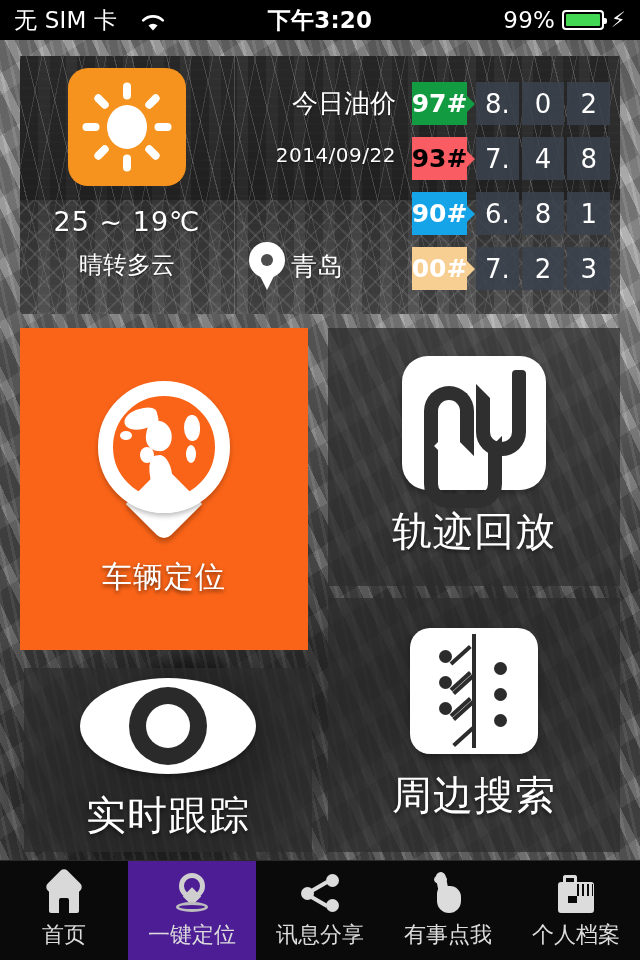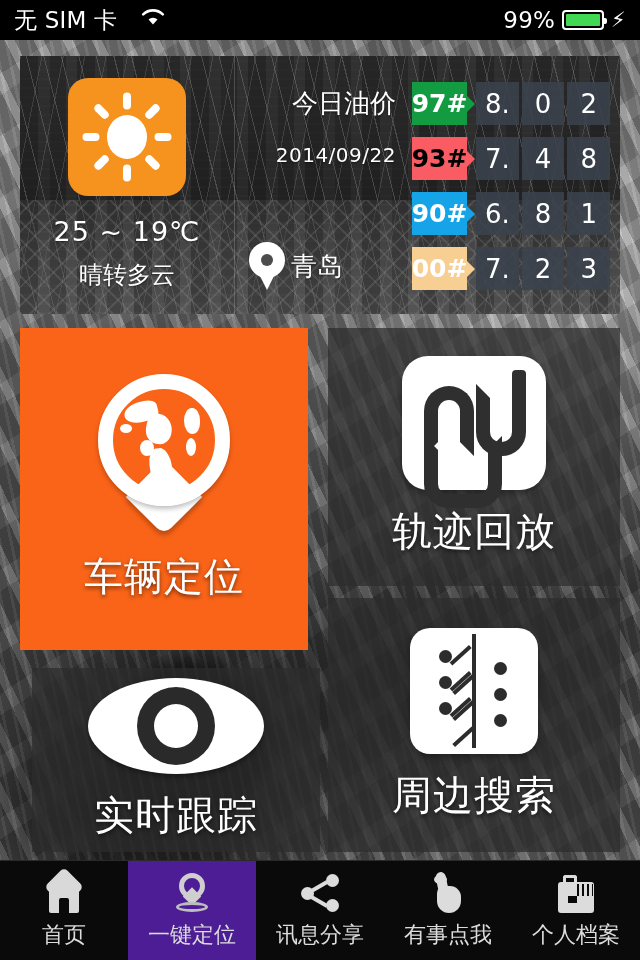--- a/index.html
+++ b/index.html
@@ -32,21 +32,21 @@
       radial-gradient(ellipse 300px 200px at 440px 640px, rgba(15,15,15,.55) 0%, rgba(0,0,0,0) 70%),
       repeating-linear-gradient(78deg, rgba(255,255,255,.05) 0 3px, rgba(0,0,0,.07) 3px 11px);
   }
 
   
   .statusbar{
     position:absolute; left:0; top:0; width:640px; height:40px;
     background:#000; color:#fff; display:flex; align-items:center;
     padding:0 14px; font-size:23px; letter-spacing:.2px;
   }
-  .sb-left{ display:flex; gap:24px; }
+  .sb-left{ display:flex; align-items:center; gap:24px; }
   .sb-center{ position:absolute; left:0; right:0; text-align:center; font-weight:bold; font-size:23px; pointer-events:none;}
   .sb-right{ margin-left:auto; display:flex; align-items:center; gap:7px; position:relative; z-index:2;}
   .wifi{ width:24px; height:18px; position:relative; display:inline-block;}
   .batt{ width:42px; height:20px; border:2px solid #fff; border-radius:4px; position:relative; padding:2px;}
   .batt i{ display:block; height:100%; background:#43d854; border-radius:1px;}
   .batt::after{ content:""; position:absolute; right:-5px; top:6px; width:3px; height:6px; background:#fff; border-radius:0 2px 2px 0;}
   .bolt{ font-size:21px; line-height:1; }
 
   
   .headercard{
@@ -74,21 +74,21 @@
       repeating-linear-gradient(-45deg, rgba(210,210,210,.20) 0 2px, rgba(0,0,0,0) 2px 13px),
       linear-gradient(to bottom, rgba(40,40,40,.35), rgba(90,90,90,.25));
   }
   .hc-scrim{ position:absolute; inset:0; background:rgba(58,58,58,.40); }
   .hc-inner{ position:absolute; inset:0; display:flex; }
 
   
   .weather{
     width:215px; position:relative;
     display:flex; flex-direction:column; align-items:center;
-    padding-top:22px;
+    padding-top:12px;
     border-right:1px solid rgba(255,255,255,.18);
   }
   .sun-tile{
     width:118px; height:118px; border-radius:20px; background:#F6921E;
     position:relative; margin-bottom:20px;
   }
   .sun-core{
     position:absolute; left:50%; top:50%; width:40px; height:44px;
     transform:translate(-50%,-50%); background:#fff; border-radius:50%;
   }
@@ -132,25 +132,25 @@
   .fd{
     flex:1; background:rgba(58,66,76,.88); display:flex; align-items:center; justify-content:center;
     color:#fff; font-size:26px;
   }
 
   
   .grid{ position:absolute; left:20px; top:328px; width:600px; height:524px; }
   .tile{ position:absolute; display:flex; flex-direction:column; align-items:center; justify-content:center; }
   .tile-dark{ background:rgba(45,45,45,.72); }
   .tile-label{ color:#fff; font-size:40px; text-shadow:0 2px 4px rgba(0,0,0,.6); margin-top:14px; letter-spacing:1px;}
-  .tile-label.orange-label{ font-size:39px; }
+  .tile-label.orange-label{ font-size:30px; }
 
   #tile-locate{ left:0; top:0; width:288px; height:322px; background:#FA6418; }
   #tile-track  { left:308px; top:0;   width:292px; height:258px; }
-  #tile-live   { left:12px;   top:340px; width:288px; height:184px; }
+  #tile-live   { left:4px;   top:340px; width:288px; height:184px; }
   #tile-nearby { left:308px; top:270px; width:292px; height:254px; }
 
   
   .globepin{ width:150px; height:162px; position:relative; }
   .gp-ring{
     position:absolute; left:9px; top:0; width:132px; height:132px;
     border:15px solid #fff; border-radius:50%;
     box-shadow:0 3px 5px rgba(0,0,0,.25);
   }
   .gp-tail{
@@ -254,20 +254,21 @@
   <div class="statusbar">
     <div class="sb-left">
       <span>无 SIM 卡</span>
       <span class="wifi">
         <svg width="24" height="18" viewBox="0 0 24 18">
           <path d="M12 16.5 L7.5 11.6 A6.4 6.4 0 0 1 16.5 11.6 Z" fill="#fff"></path>
           <path d="M2.2 6.4 A14 14 0 0 1 21.8 6.4" stroke="#fff" stroke-width="2.6" fill="none" stroke-linecap="round"></path>
         </svg>
       </span>
     </div>
+    <div class="sb-center">下午3:20</div>
     <div class="sb-right">
       <span>99%</span>
       <span class="batt">
           <i></i>
         </span>
       <span class="bolt">⚡</span>
     </div>
   </div>
 
   <div class="headercard">

